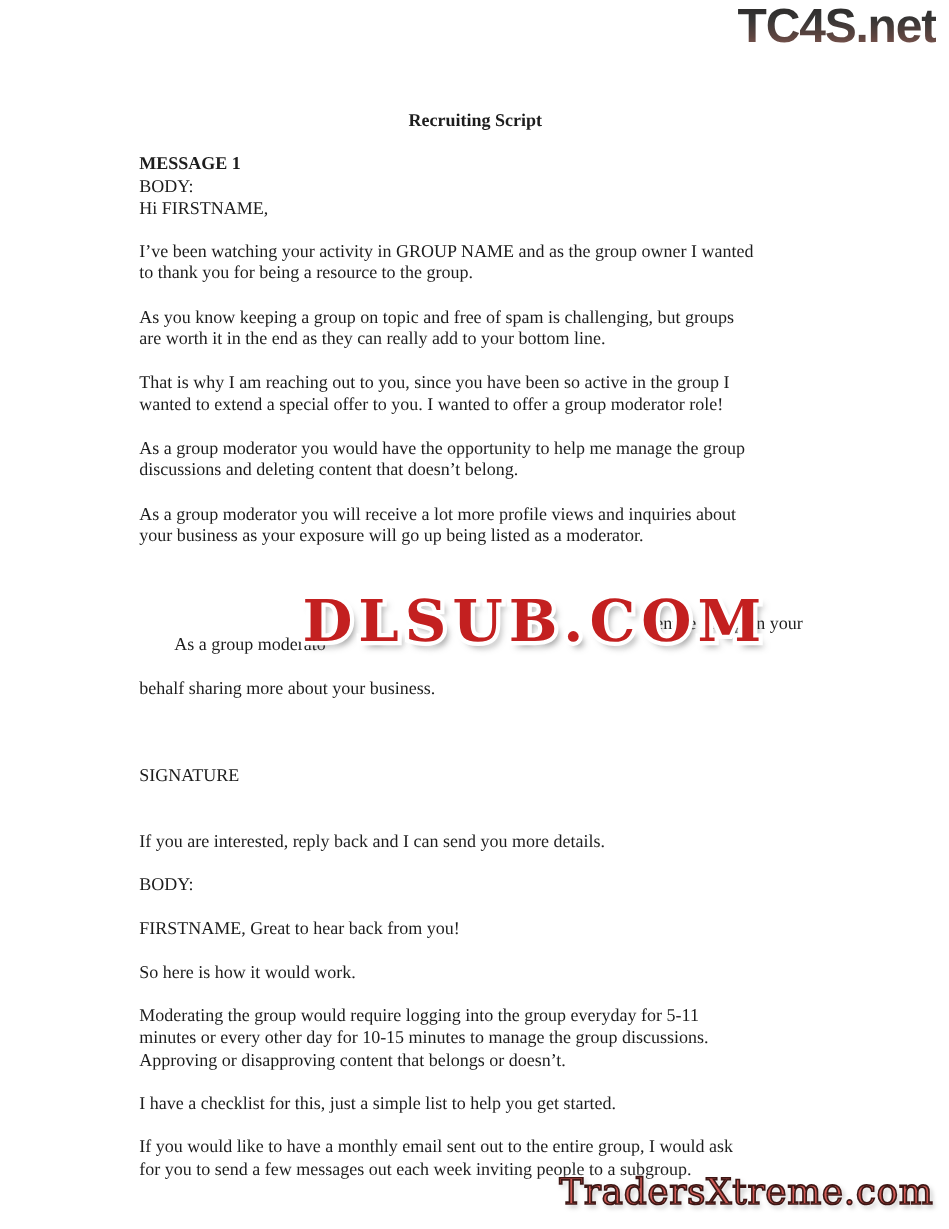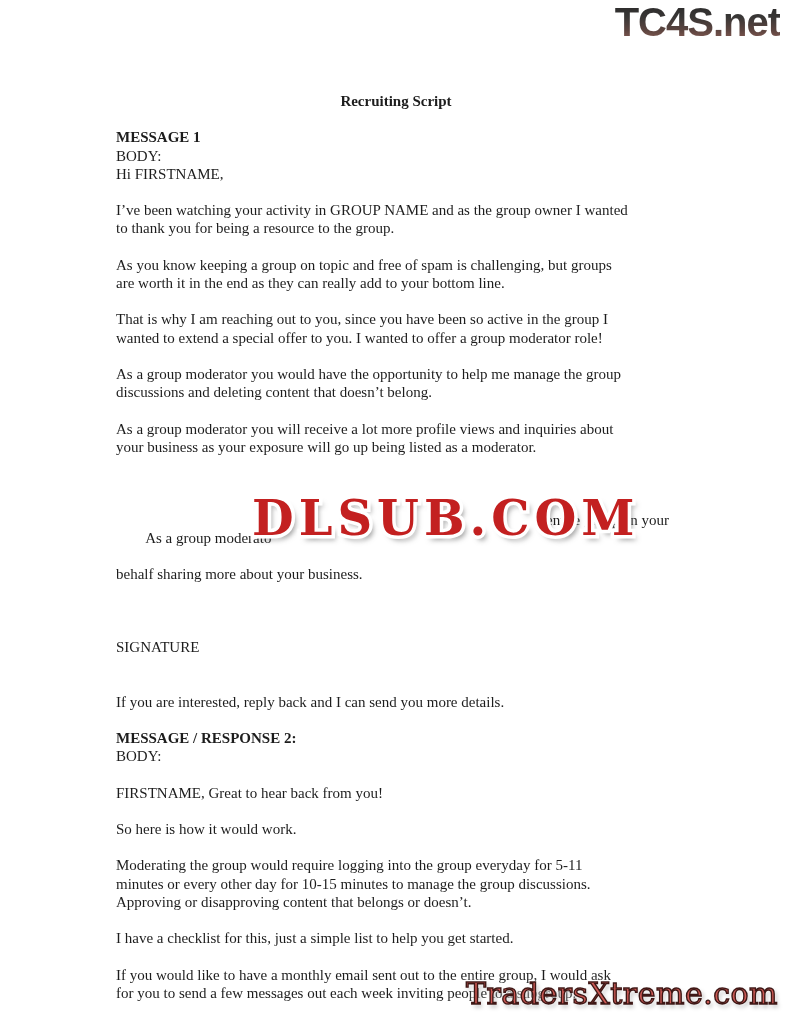--- a/index.html
+++ b/index.html
@@ -113,21 +113,20 @@
       <div class="gapline">
         <span>As a group moderato</span>
         <span class="frag-right">entire group on your</span>
       </div>
       <div>behalf sharing more about your business.</div>
     </div>
 
     <div class="p mb2">SIGNATURE</div>
     <div class="p">If you are interested, reply back and I can send you more details.</div>
 
-    <div class="p h mb0">MESSAGE / RESPONSE 2:</div>
     <div class="p">BODY:</div>
     <div class="p">FIRSTNAME, Great to hear back from you!</div>
     <div class="p">So here is how it would work.</div>
     <div class="p">Moderating the group would require logging into the group everyday for 5-11
 minutes or every other day for 10-15 minutes to manage the group discussions.
 Approving or disapproving content that belongs or doesn’t.</div>
     <div class="p">I have a checklist for this, just a simple list to help you get started.</div>
     <div class="p mb0">If you would like to have a monthly email sent out to the entire group, I would ask
 for you to send a few messages out each week inviting people to a subgroup.</div>
   </div>

